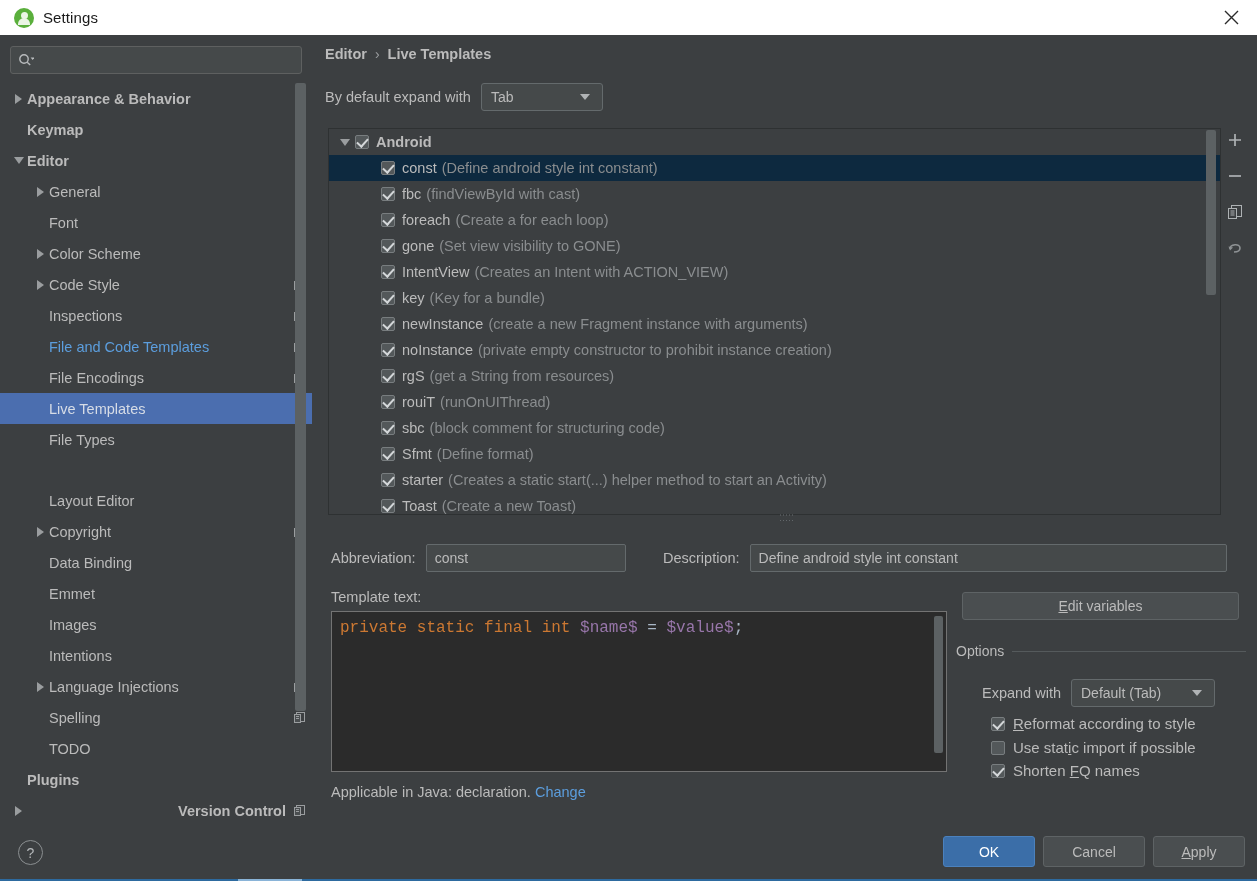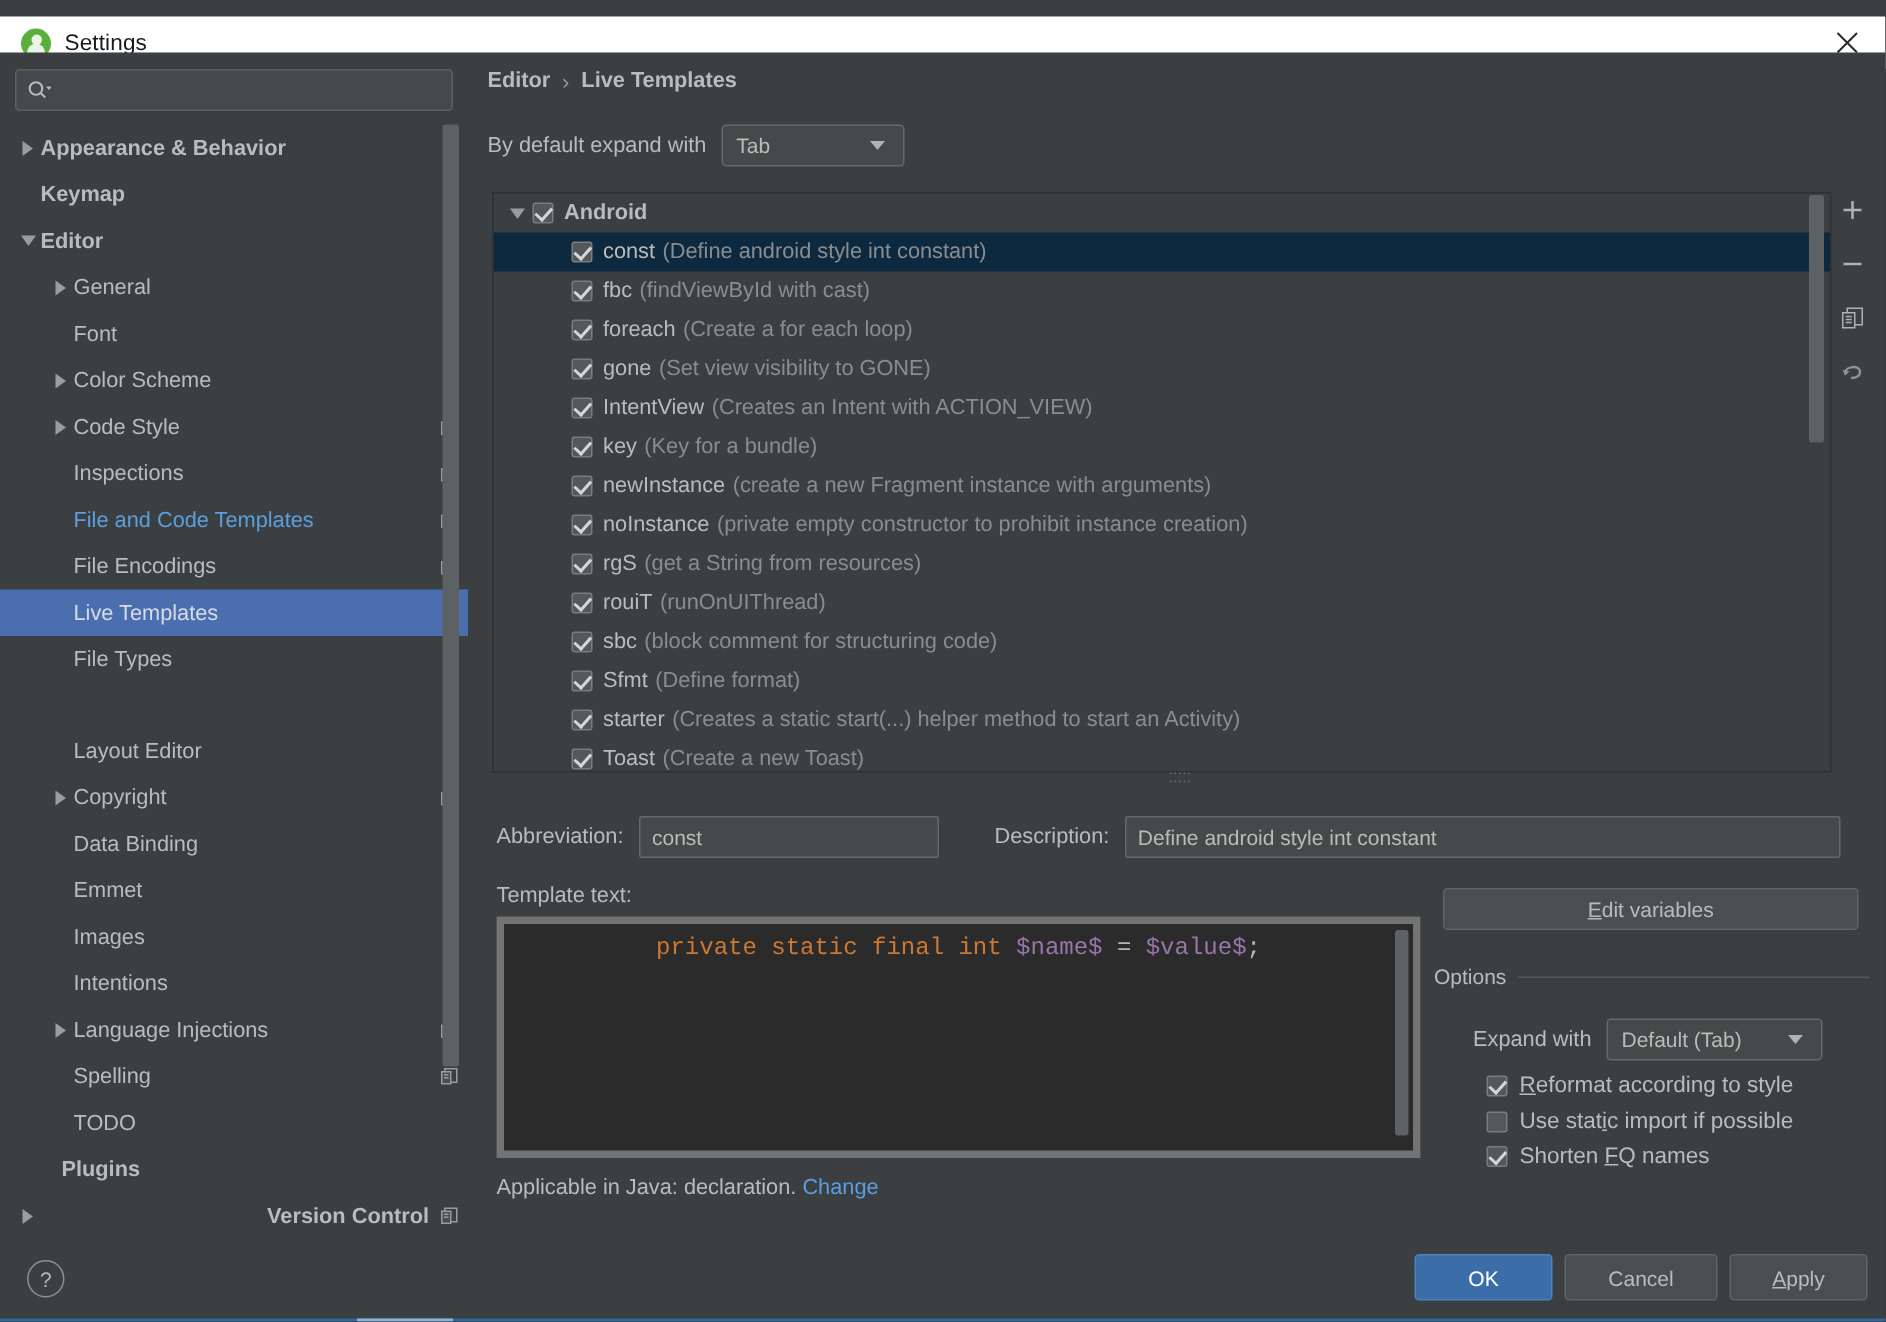--- a/index.html
+++ b/index.html
@@ -6,21 +6,21 @@
   html, body {
     width: 1257px; height: 881px;
     background: #3c3f41;
     font-family: "Liberation Sans", sans-serif;
     overflow: hidden;
   }
   .app { position: relative; width: 1257px; height: 881px; background: #3c3f41; }
 
   
   .titlebar {
-    position: absolute; left: 0; top: 11px; width: 1257px; height: 35px;
+    position: absolute; left: 0; top: 0; width: 1257px; height: 35px;
     background: #ffffff; display: flex; align-items: center; padding: 0 6px;
   }
   .tb-icon {
     width: 20px; height: 20px; margin-left: 8px; margin-right: 9px;
     border-radius: 50%; background: #5aaf3c;
     display: flex; align-items: center; justify-content: center;
     position: relative; flex: none;
   }
   .tb-icon::before {
     content: ""; position: absolute; width: 7px; height: 7px; border-radius: 50%;
@@ -158,21 +158,21 @@
   .tfield {
     background: #45494a; border: 1px solid #646a6c; border-radius: 2px;
     height: 28px; color: #bbbbbb; font-size: 14px;
     padding: 0 8px; display: flex; align-items: center;
     font-family: "Liberation Sans", sans-serif; outline: none;
   }
 
   .tmpl-label { position: absolute; left: 331px; top: 589px; font-size: 14.5px; color: #bbbbbb; }
   .editor {
     position: absolute; left: 331px; top: 611px; width: 616px; height: 161px;
-    background: #2b2b2b; border: 5px solid #737373; overflow: hidden; text-align: center;
+    background: #2b2b2b; border: 1px solid #737373; overflow: hidden;
   }
   .code {
     font-family: "Liberation Mono", monospace; font-size: 16px;
     padding: 6px 8px; white-space: pre; line-height: 20px;
   }
   .kw { color: #cc7832; }
   .var { color: #9876aa; }
   .pl { color: #a9b7c6; }
   .ed-scroll { position: absolute; right: 3px; top: 4px; width: 9px; height: 137px; background: #5c6163; border-radius: 2px; }
 
@@ -385,21 +385,21 @@
               <rect x="3.5" y="1.5" width="8" height="9" stroke="#9a9d9f" fill="none"></rect>
               <rect x="1.5" y="3.5" width="6" height="8" fill="#4a4e50" stroke="#9a9d9f"></rect>
               <path d="M3 5.5h3M3 7.5h3" stroke="#9a9d9f"></path>
             </svg>
           </span>
         </div>
         <div class="node" style="padding-left: 32px;">
           <span class="arrow"></span>
           <span class="lbl">TODO</span>
         </div>
-        <div class="node bold" style="padding-left: 24px;">
+        <div class="node bold" style="padding-left: 10px;">
           <span class="arrow"></span>
           <span class="lbl">Plugins</span>
         </div>
         <div class="node bold" style="padding-left: 10px; text-align: right;">
           <span class="arrow">
             <i class="arrow-right"></i>
           </span>
           <span class="lbl">Version Control</span>
           <span class="copy-ico">
             <svg width="13" height="13" viewBox="0 0 13 13">

